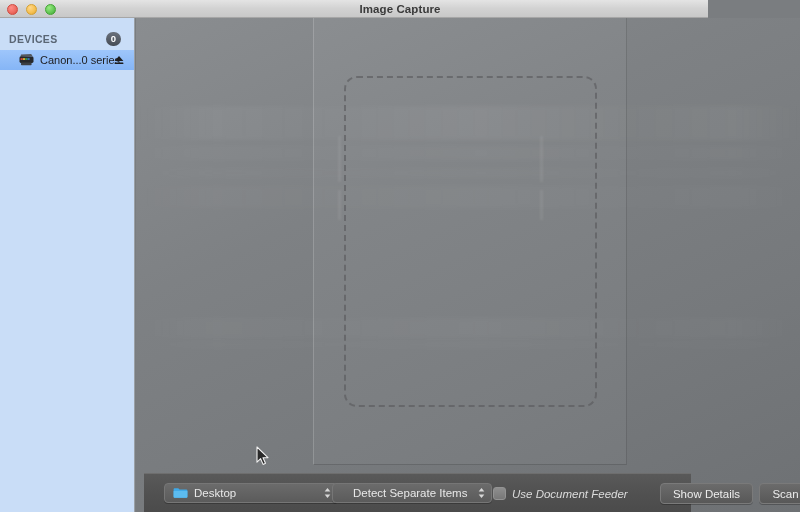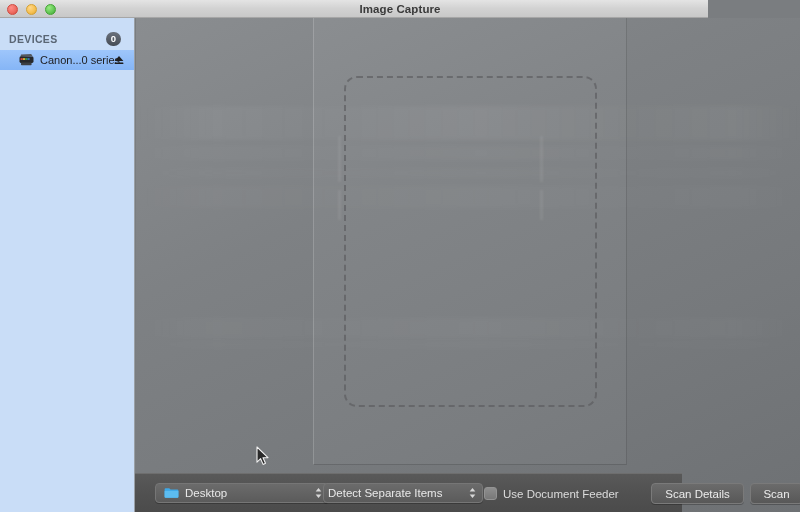--- a/index.html
+++ b/index.html
@@ -191,21 +191,21 @@
     position: absolute;
     left: 120px;
     top: 428px;
     width: 14px;
     height: 20px;
   }
 
   
   #bottombar {
     position: absolute;
-    left: 135px;
+    left: 144px;
     top: 473px;
     width: 547px;
     height: 39px;
     background: linear-gradient(to bottom, #595959 0%, #515151 50%, #4b4b4b 100%);
     border-top: 1px solid #6e6e6e;
     box-sizing: border-box;
   }
 
   .popup-button {
     position: absolute;
@@ -213,21 +213,21 @@
     height: 20px;
     background: linear-gradient(to bottom, #6b6b6b, #5b5b5b);
     border: 1px solid #767676;
     border-radius: 4px;
     box-sizing: border-box;
     display: flex;
     align-items: center;
     box-shadow: 0 1px 0 rgba(0,0,0,0.25);
   }
   #popup-destination { left: 20px;  width: 174px; }
-  #popup-detect      { left: 188px; width: 160px; padding-left: 4px; }
+  #popup-detect      { left: 188px; width: 160px; padding-left: 20px; }
 
   .folder-icon {
     width: 15px;
     height: 12px;
     margin-left: 8px;
     flex: 0 0 auto;
   }
   .popup-label {
     font-size: 11.5px;
     color: #e8e8e8;
@@ -243,20 +243,21 @@
     margin-right: 3px;
     flex: 0 0 auto;
   }
 
   #feeder-group {
     position: absolute;
     left: 349px;
     top: 13px;
     display: flex;
     align-items: center;
+    font-style: italic;
   }
   .checkbox {
     width: 13px;
     height: 13px;
     border-radius: 3px;
     background: linear-gradient(to bottom, #8e8e8e, #787878);
     border: 1px solid #939393;
     box-sizing: border-box;
   }
   #feeder-label {
@@ -370,18 +371,18 @@
         <path d="M6.5 4 L9.3 7.6 L3.7 7.6 Z" fill="#d8d8d8"></path>
         <path d="M6.5 14 L3.7 10.4 L9.3 10.4 Z" fill="#d8d8d8"></path>
       </svg>
     </div>
 
     <div id="feeder-group">
       <div class="checkbox"></div>
       <span id="feeder-label">Use Document Feeder</span>
     </div>
 
-    <div class="push-button" id="btn-show-details">Scan Details</div>
+    <div class="push-button" id="btn-show-details">Show Details</div>
     <div class="push-button" id="btn-scan">Scan</div>
 
   </div>
 
 </div>
 
 </body></html>

